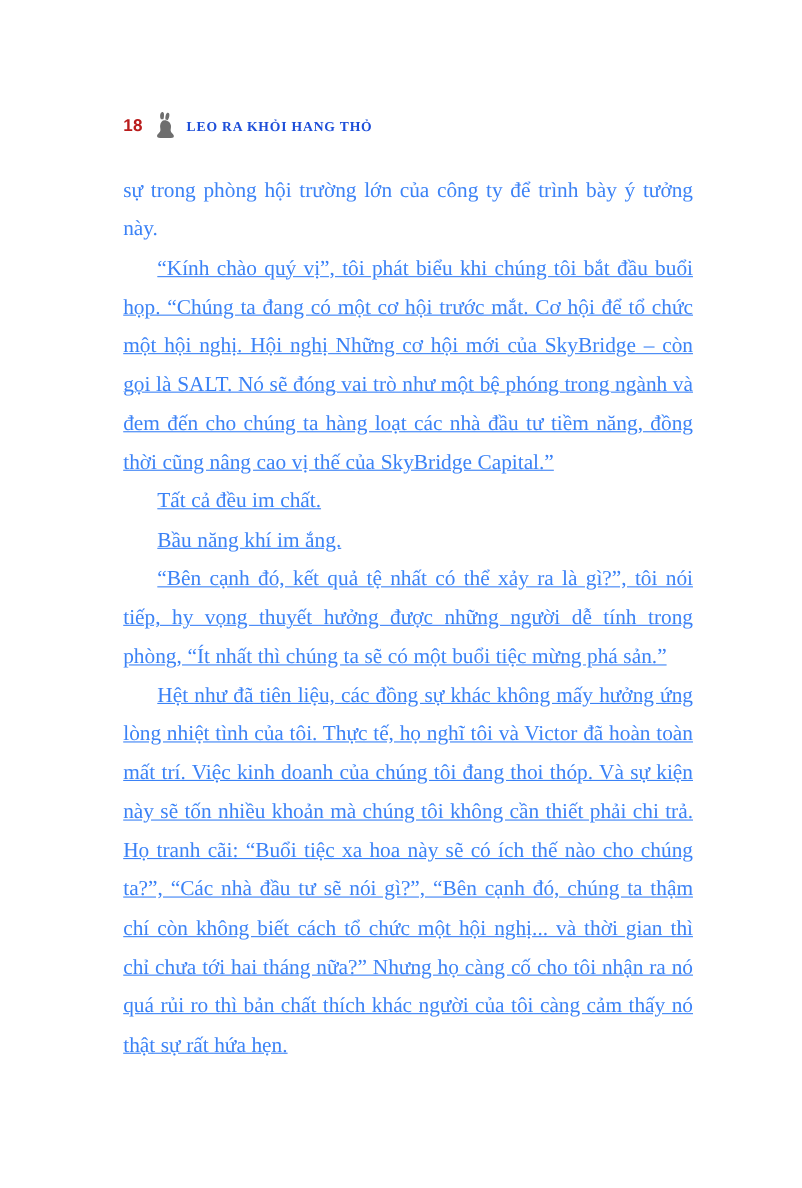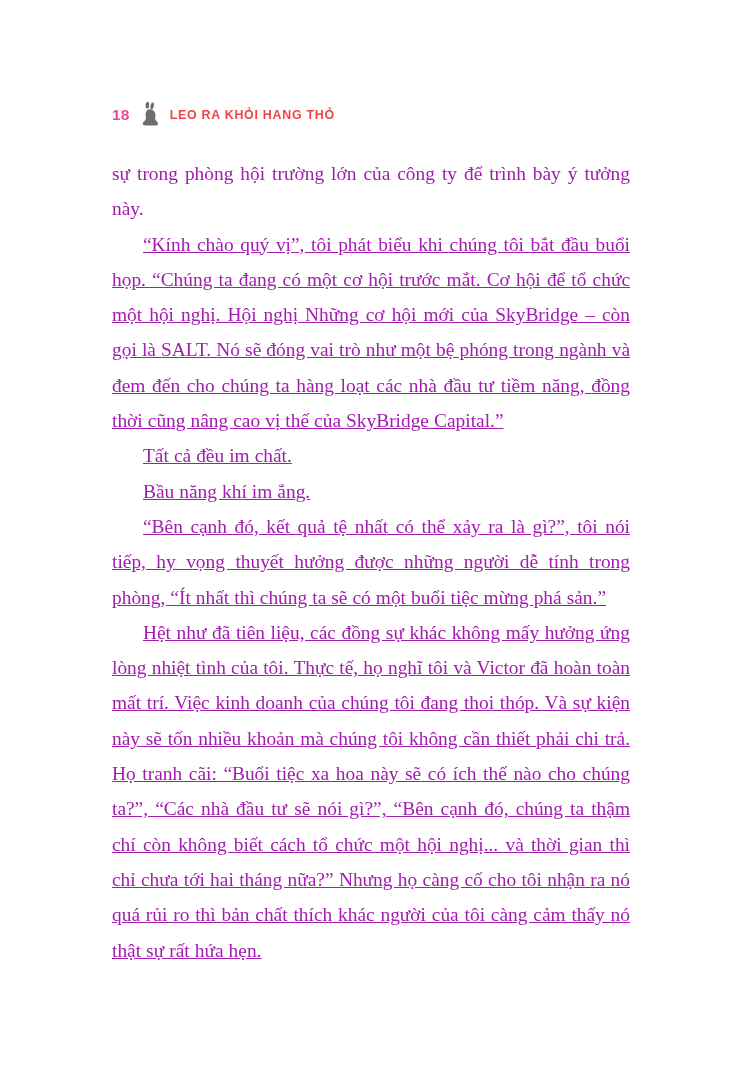--- a/index.html
+++ b/index.html
@@ -31,53 +31,53 @@
     height: 34px;
     display: flex;
     align-items: center;
     gap: 9px;
   }
   .folio {
     font-family: "Liberation Sans", sans-serif;
     font-size: 15.5px;
     font-weight: bold;
     letter-spacing: 0.2px;
-    color: #ec4899;
+    color: #b91c1c;
     line-height: 1;
   }
   .head-ornament {
     width: 22px;
     height: 26px;
     display: block;
     flex: 0 0 auto;
     margin-top: -2px;
   }
   .head-title {
-    font-family: Liberation Sans, sans-serif;
+    font-family: Liberation Serif, serif;
     font-size: 12.4px;
     font-weight: bold;
     letter-spacing: 0.75px;
-    color: #ef4444;
+    color: #1d4ed8;
     line-height: 1;
     white-space: nowrap;
   }
   .body-text {
     position: absolute;
     top: 156px;
     left: 112px;
     width: 518px;
   }
   .body-text p {
     margin: 0;
     font-size: 19.4px;
     line-height: 35.3px;
     text-align: justify;
     text-justify: inter-word;
     word-spacing: 0.2px;
-    color: #a21caf;
+    color: #3b82f6;
   }
   .body-text p.indent {
     text-indent: 31px;
     text-decoration: underline;
   }
 </style>
 </head>
 <body>
 
 <div class="page">

